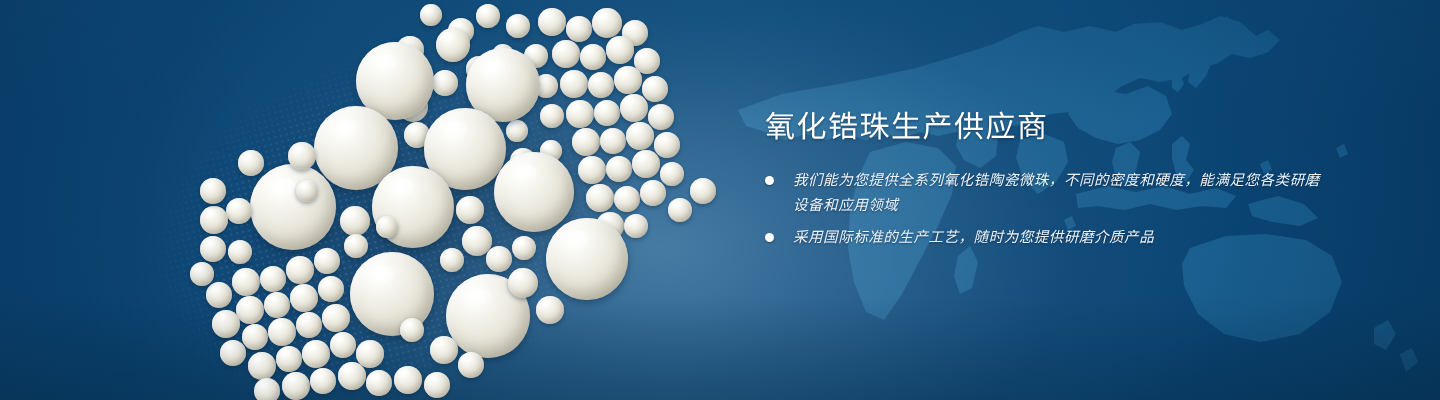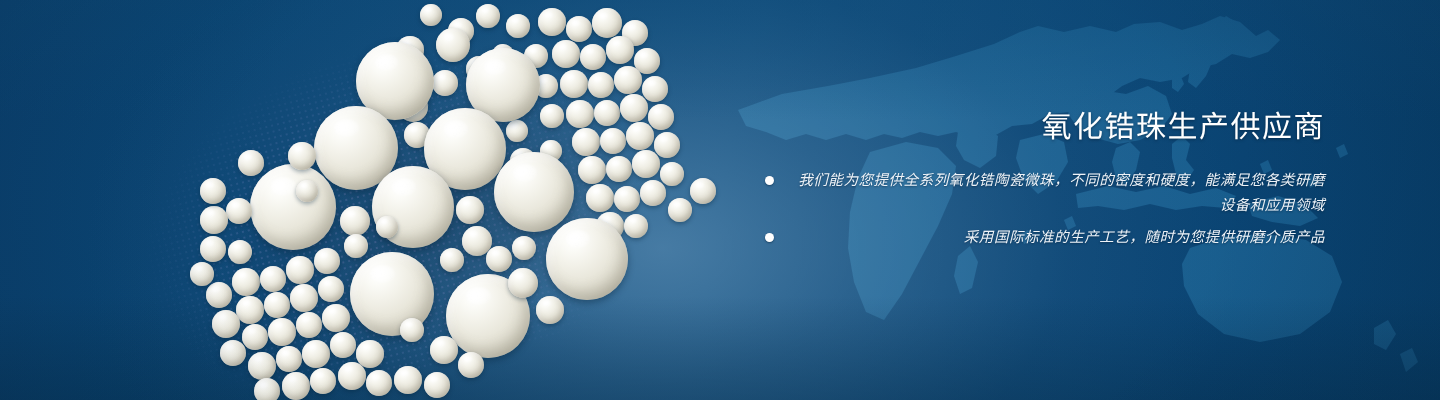--- a/index.html
+++ b/index.html
@@ -13,21 +13,20 @@
     -webkit-font-smoothing: antialiased;
   }
 
   
   .banner {
     position: relative;
     width: 1440px;
     height: 400px;
     overflow: hidden;
     background: #0a4472;
-    text-align: right;
   }
 
   
   .bg-base {
     position: absolute;
     inset: 0;
     background:
       radial-gradient(ellipse 780px 520px at 46% 62%,
         rgba(104,150,187,0.62) 0%,
         rgba(82,128,168,0.42) 26%,

